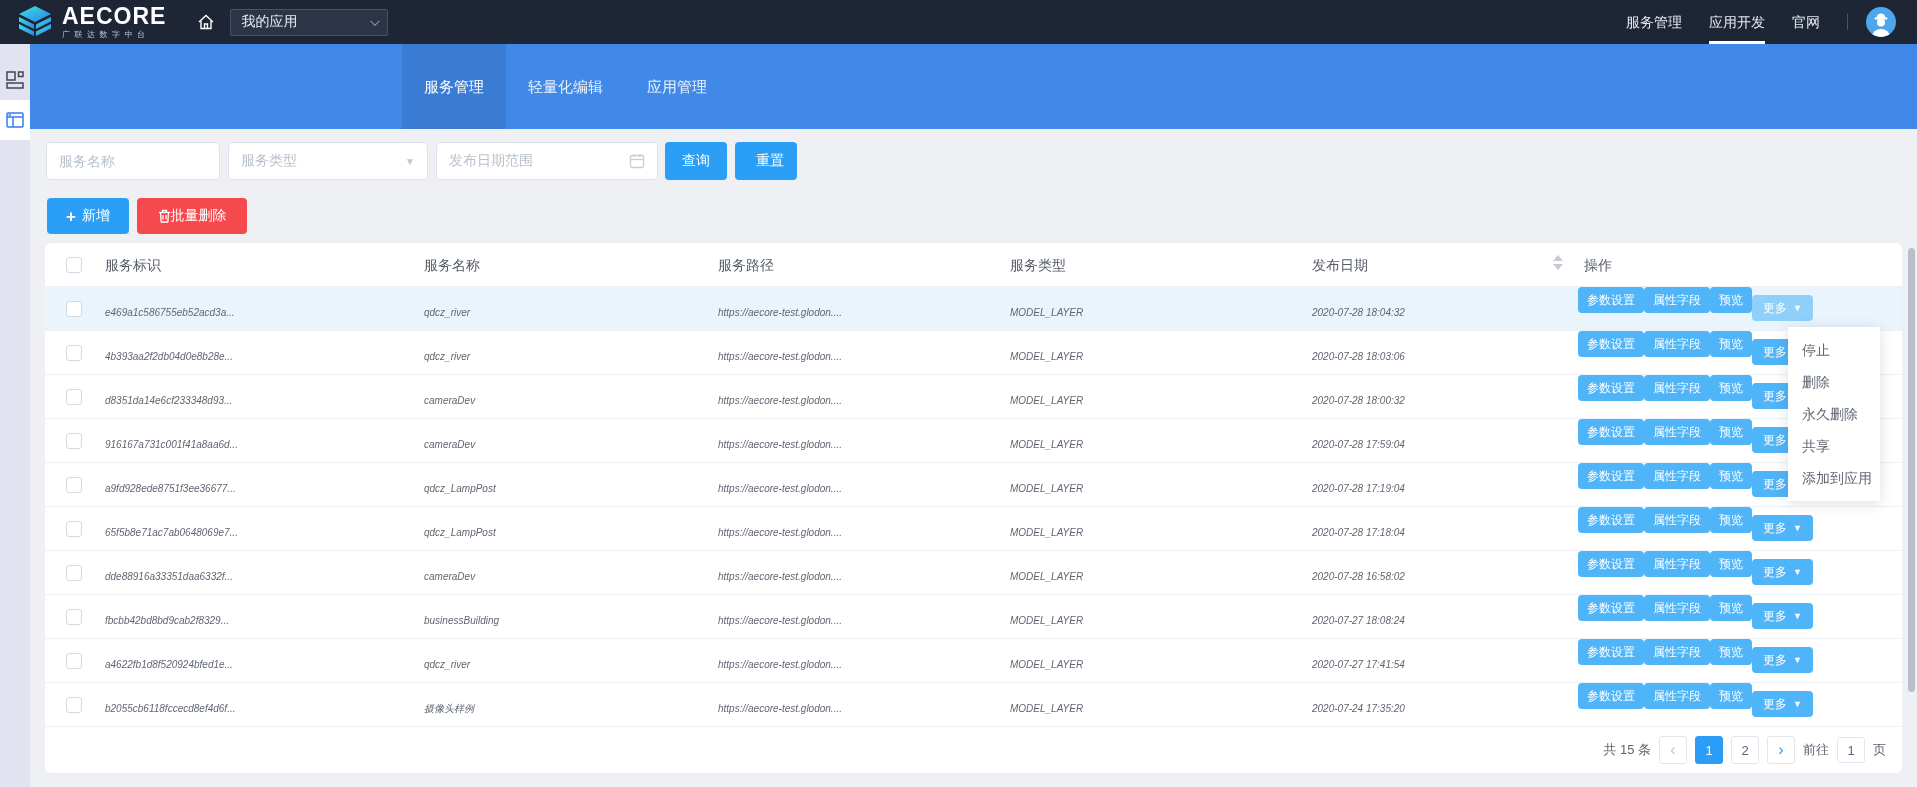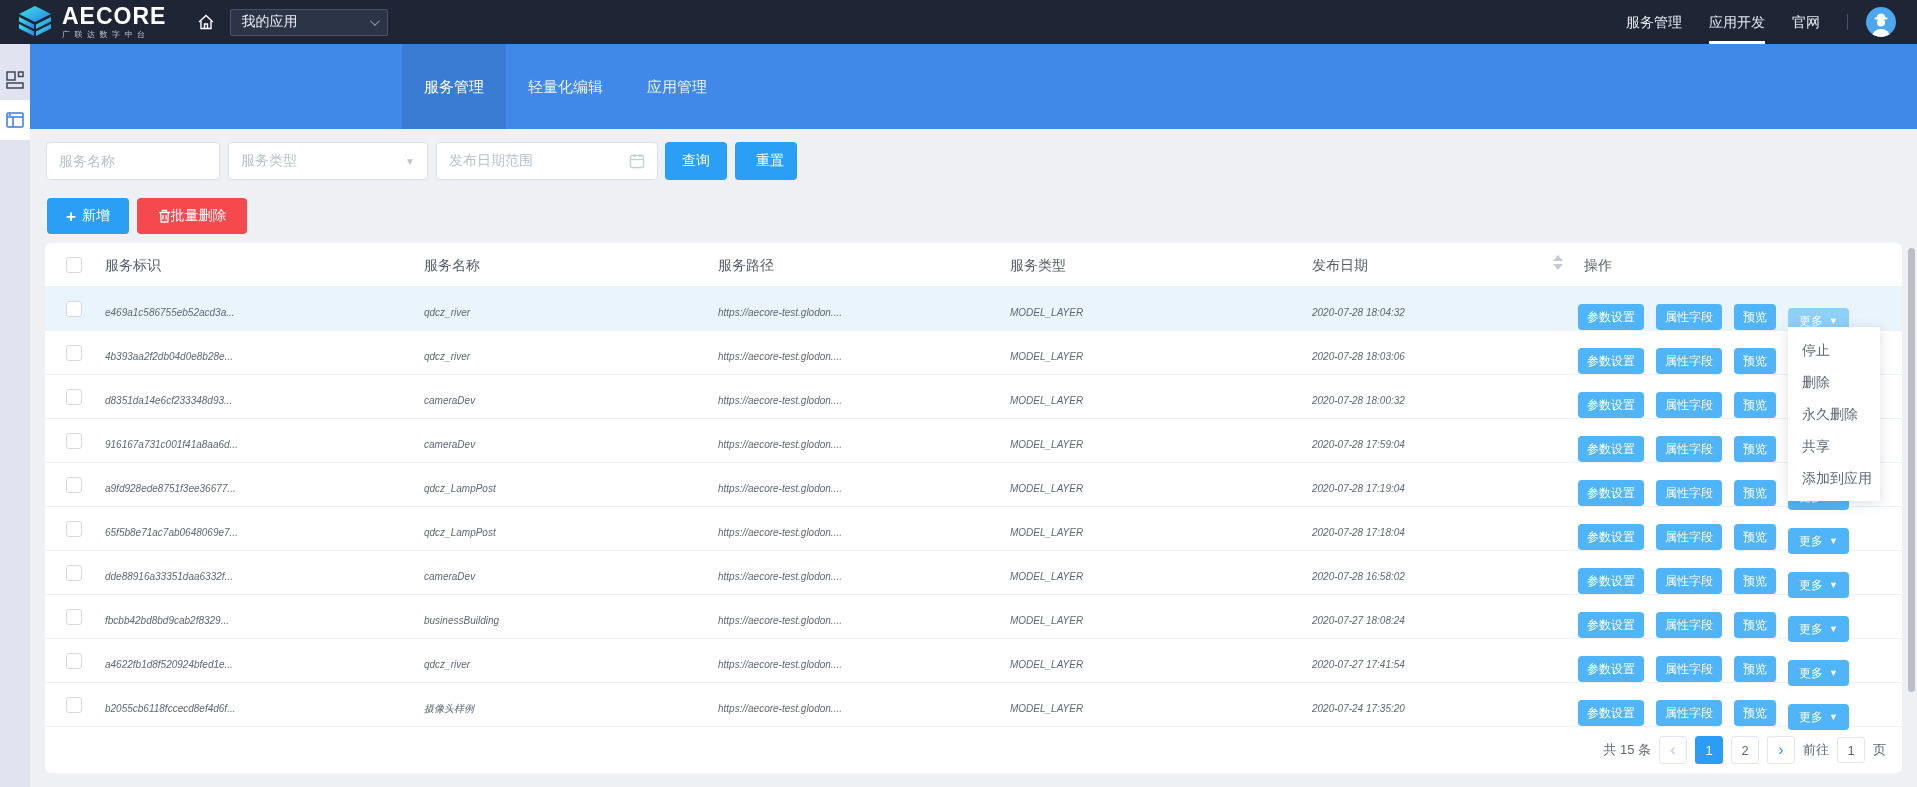--- a/index.html
+++ b/index.html
@@ -59,21 +59,21 @@
   .trow{position:relative;height:44px;border-bottom:1px solid #eef1f6;}
   .trow.hl{background:#e9f4fd;}
   .cell{position:absolute;top:4px;line-height:44px;font-size:10px;color:#5f6672;white-space:nowrap;font-style:italic;}
   .col-cb{left:21px;top:14px;}
   .col-id{left:60px;}  .col-name{left:379px;} .col-path{left:673px;}
   .col-type{left:965px;} .col-date{left:1267px;} .col-op{left:1533px;margin-left:6px;}
   .cb{position:absolute;width:16px;height:16px;background:#fff;border:1px solid #d4d9e2;border-radius:3px;cursor:pointer;}
   .sorter{position:absolute;left:1508px;top:12px;display:flex;flex-direction:column;gap:3px;cursor:pointer;}
   .car-up{width:0;height:0;border-left:5px solid transparent;border-right:5px solid transparent;border-bottom:6px solid #c5cad3;}
   .car-dn{width:0;height:0;border-left:5px solid transparent;border-right:5px solid transparent;border-top:6px solid #c5cad3;}
-  .actions{position:absolute;left:1533px;top:0;height:60px;display:flex;align-items:center;gap:12px;}
+  .actions{position:absolute;left:1533px;top:0;height:60px;display:flex;align-items:flex-start;}
   .abtn{border:none;border-radius:4px;background:#4fb4f8;color:#fff;font-size:12px;height:26px;padding:0 9px;cursor:pointer;display:flex;align-items:center;gap:6px;font-family:inherit;}
   .abtn.more{padding:0 11px;margin-top:8px;}
   .abtn.lt{background:#8ed0fa;}
   .abtn .mcaret{font-size:9px;line-height:1;}
 
   
   .menu{position:absolute;left:1788px;top:327px;width:92px;background:#fff;border-radius:0;box-shadow:0 2px 12px rgba(60,70,90,.18);padding:7px 0;z-index:40;}
   .mitem{height:32px;line-height:32px;padding-left:14px;font-size:14px;color:#5f6672;cursor:pointer;white-space:nowrap;}
 
   

